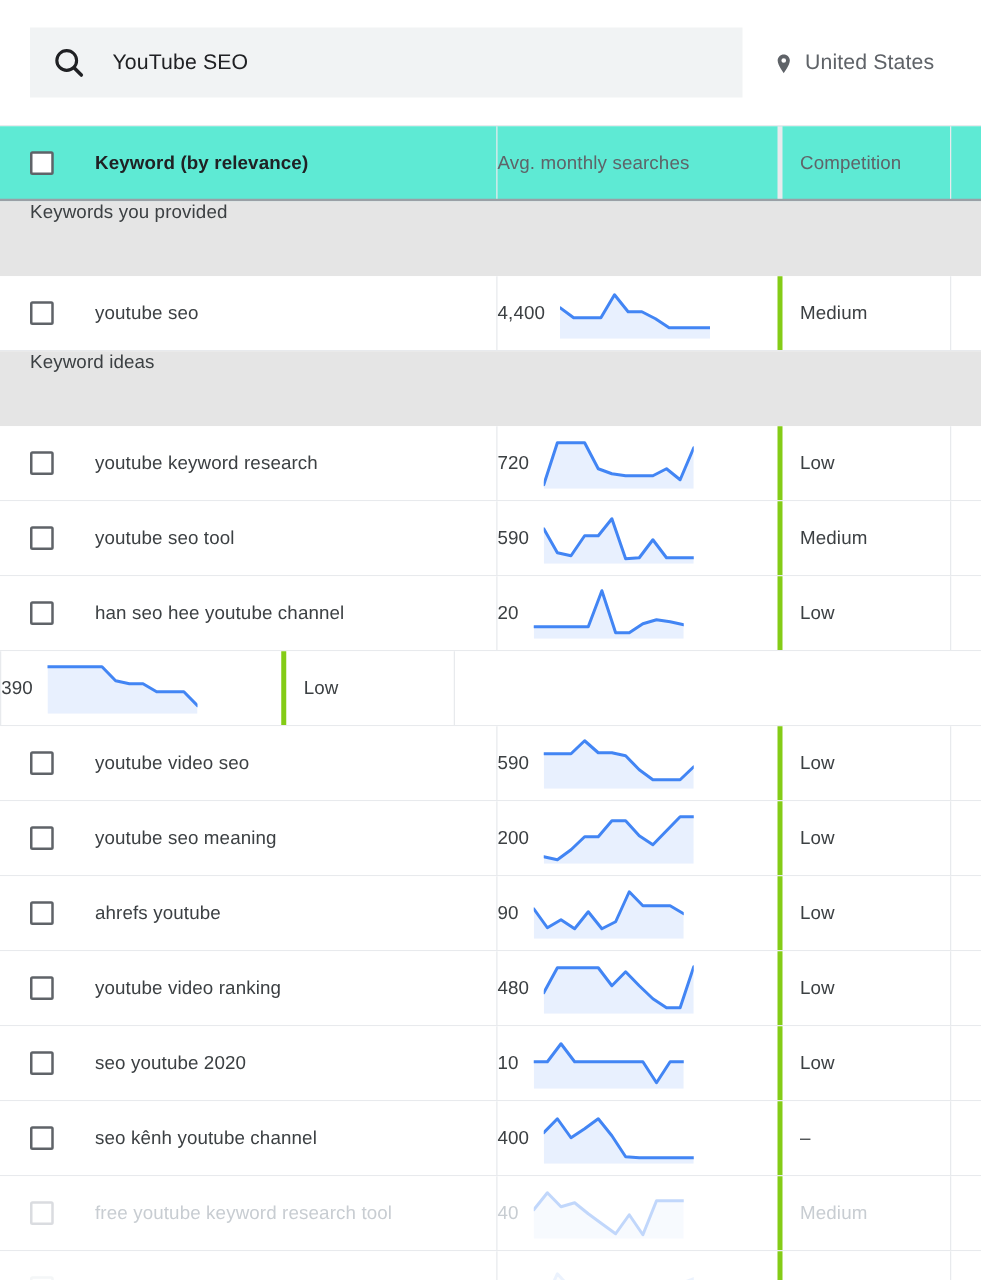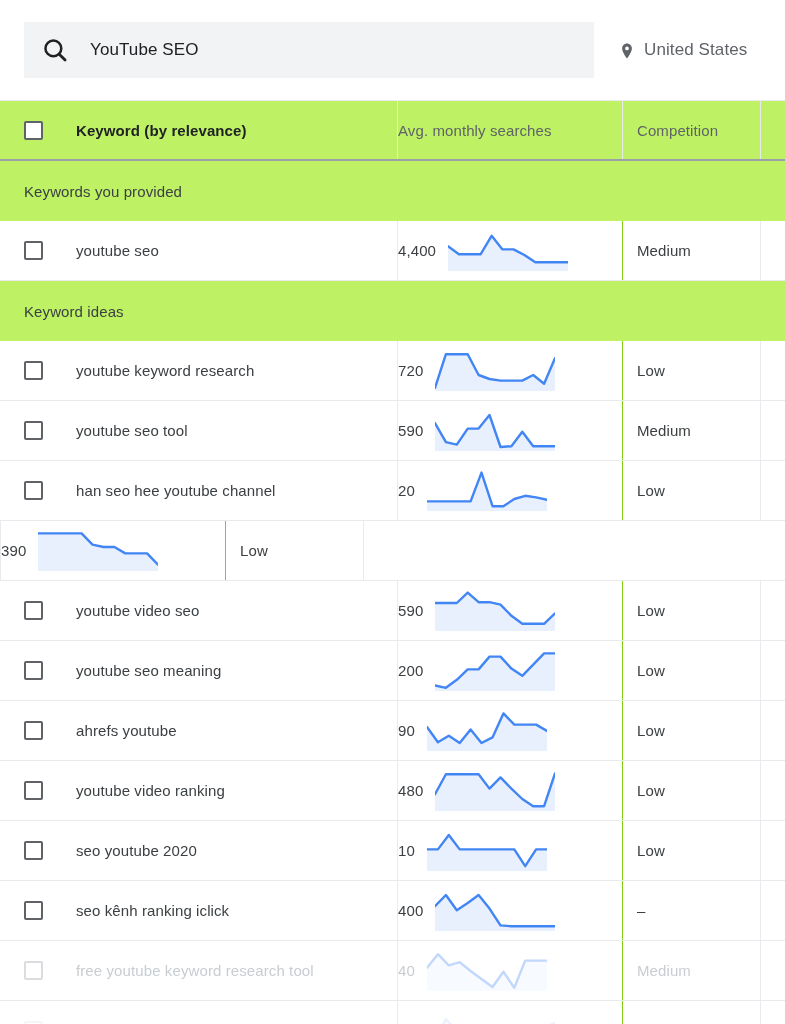--- a/index.html
+++ b/index.html
@@ -97,33 +97,33 @@
     box-sizing: border-box;
     border-left: 1px solid #e8eaed;
     padding-right: 0;
   }
   .col-comp {
     width: 138px;
     flex: 0 0 138px;
     display: flex;
     align-items: center;
     box-sizing: border-box;
-    border-left: 1px solid #84cc16;
+    border-left: 4px solid #84cc16;
     padding-left: 14px;
   }
   .col-extra {
     flex: 1 1 auto;
     box-sizing: border-box;
     border-left: 1px solid #e8eaed;
   }
 
   
   .header-row {
     height: 60px;
-    background: #bef264;
+    background: #5eead4;
     border-bottom: 2px solid #9aa0a6;
   }
   .header-row .col-kw,
   .header-row .col-vol,
   .header-row .col-comp,
   .header-row .col-extra { border-color: #e8eaed; }
   .th-kw {
     font-size: 15px;
     font-weight: bold;
     color: #202124;
@@ -150,23 +150,23 @@
     border-radius: 2px;
     box-sizing: border-box;
     margin-right: 33px;
     background: #fff;
   }
   .cb.faded { border-color: #dadce0; }
 
   
   .group-row {
     height: 60px;
-    background: #bef264;
-    display: flex;
-    align-items: center;
+    background: #e5e5e5;
+    display: flex;
+    align-items: flex-start;
     padding-left: 24px;
     box-sizing: border-box;
     width: 785px;
   }
   .group-label {
     font-size: 15px;
     color: #3c4043;
     letter-spacing: .1px;
   }
 
@@ -420,21 +420,21 @@
           </svg>
         </div>
         <div class="col-comp">
           <span class="comp-text">Low</span>
         </div>
         <div class="col-extra"></div>
       </div>
       <div class="row data-row">
         <div class="col-kw">
           <span class="cb"></span>
-          <span class="kw-text">seo kênh ranking iclick</span>
+          <span class="kw-text">seo kênh youtube channel</span>
         </div>
         <div class="col-vol">
           <span class="vol-text">400</span>
           <svg class="spark" viewBox="0 0 120 40" preserveAspectRatio="none">
             <path d="M0.0 15.2 L10.9 4.0 L21.8 19.2 L32.7 12.0 L43.6 4.0 L54.5 17.6 L65.5 34.4 L76.4 35.2 L87.3 35.2 L98.2 35.2 L109.1 35.2 L120.0 35.2 L120 40 L0 40 Z" fill="#e8f0fe"></path>
             <path d="M0.0 15.2 L10.9 4.0 L21.8 19.2 L32.7 12.0 L43.6 4.0 L54.5 17.6 L65.5 34.4 L76.4 35.2 L87.3 35.2 L98.2 35.2 L109.1 35.2 L120.0 35.2" fill="none" stroke="#4285f4" stroke-width="2.4" stroke-linejoin="round" stroke-linecap="round" vector-effect="non-scaling-stroke"></path>
           </svg>
         </div>
         <div class="col-comp">
           <span class="comp-text">–</span>

